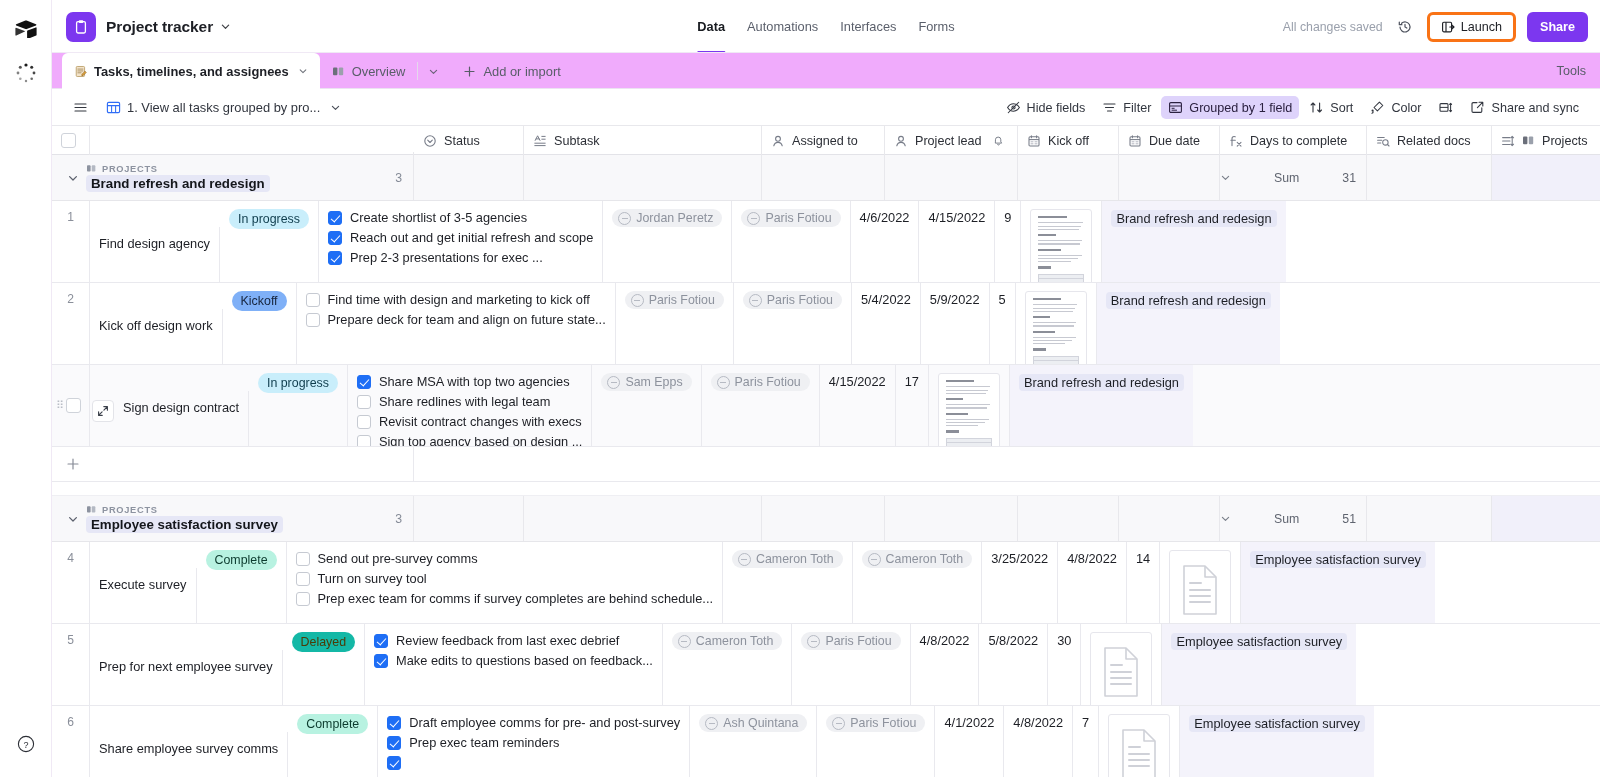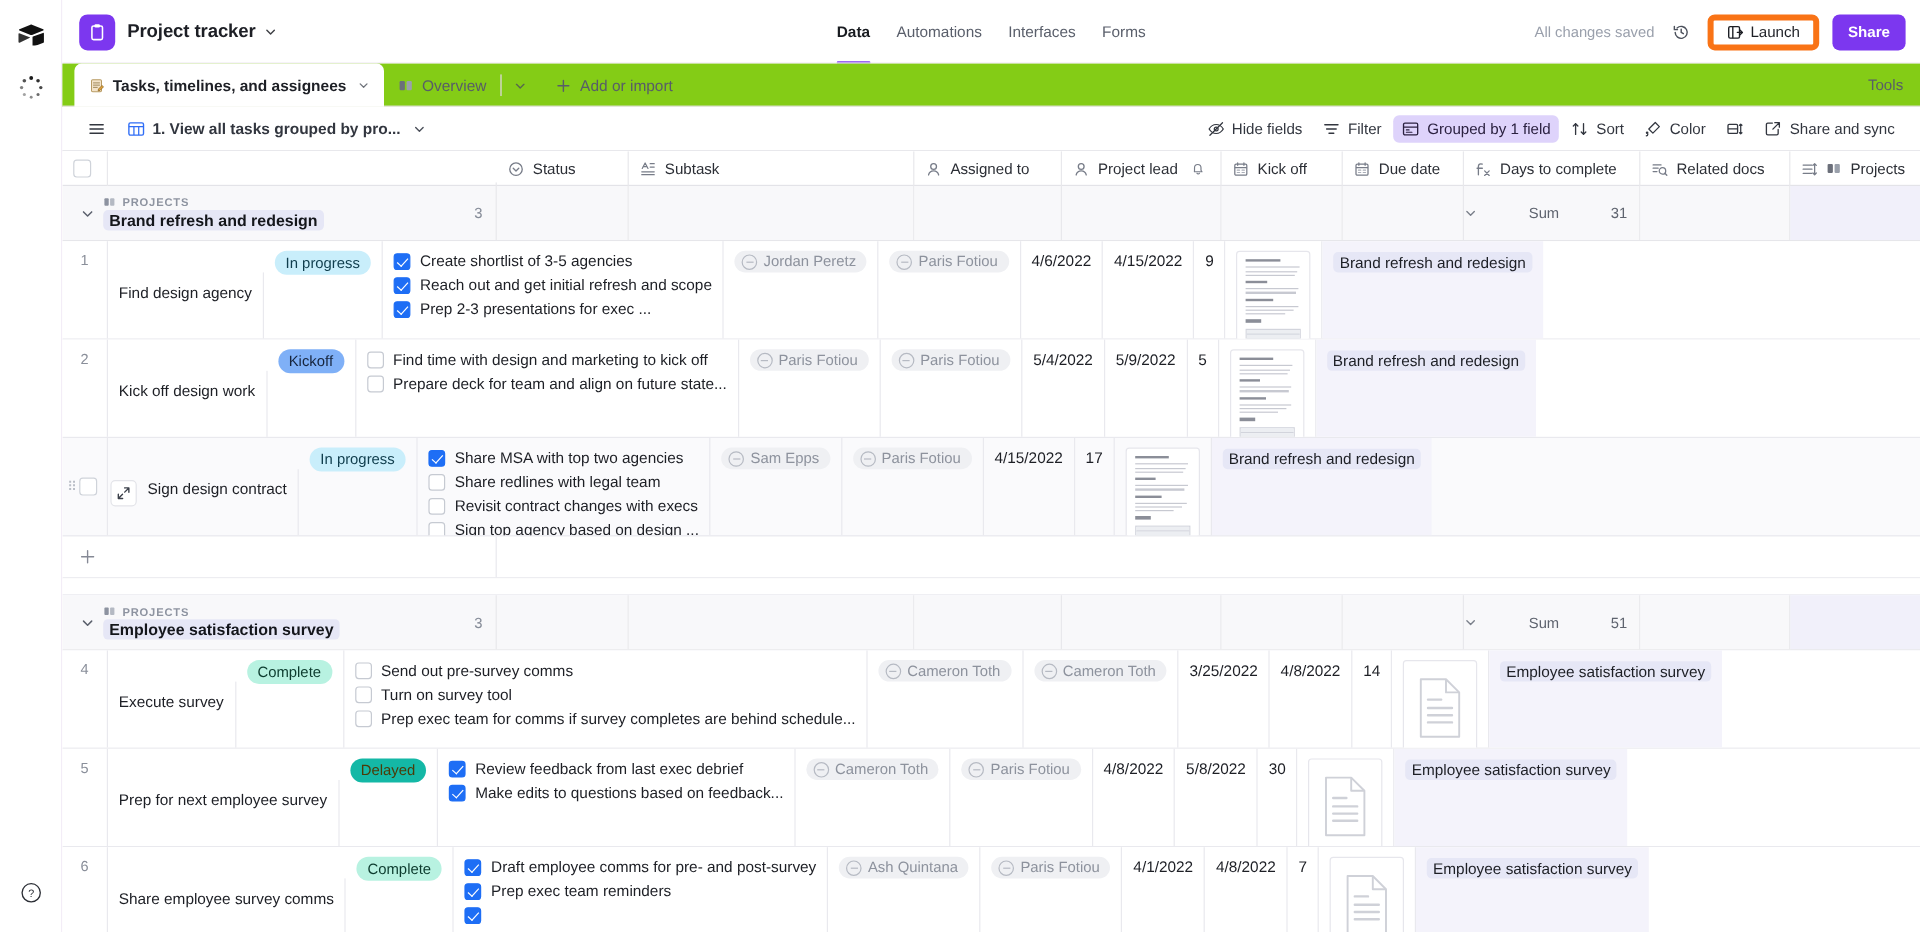--- a/index.html
+++ b/index.html
@@ -39,30 +39,30 @@
   .top-nav { display:flex; align-items:center; gap:22px; margin-left:auto; margin-right:auto;
              position:absolute; left:50%; transform:translateX(-50%); height:53px; }
   .top-nav-item { font-size:12.8px; color:#5a5f6b; height:53px; display:flex; align-items:center; position:relative; cursor:pointer;}
   .top-nav-item.active { color:#181b20; font-weight:700; }
   .top-nav-item.active:after{content:"";position:absolute;left:0;right:0;bottom:0;height:2.5px;background:#7c37ef;border-radius:2px;}
   .top-right { margin-left:auto; display:flex; align-items:center; gap:11px; }
   .saved-text { font-size:12.3px; color:#9aa0ac; }
   .icon-btn { width:22px;height:22px;display:flex;align-items:center;justify-content:center;color:#4c515c;cursor:pointer;}
   .launch-btn {
     display:flex;align-items:center;gap:6px;height:30px;padding:0 11px;
-    border:5px solid #f97316;border-radius:6px;font-size:12.6px;color:#1d1f25;background:#fff;cursor:pointer;
+    border:3px solid #f97316;border-radius:6px;font-size:12.6px;color:#1d1f25;background:#fff;cursor:pointer;
   }
   .share-btn {
     height:30px;padding:0 13px;border-radius:6px;background:#7c37ef;color:#fff;
     font-size:12.6px;font-weight:600;display:flex;align-items:center;cursor:pointer;
   }
 
   
   .tabsbar {
-    height:36px;flex:0 0 36px;background:#84cc16;display:flex;align-items:stretch;position:relative;
+    height:36px;flex:0 0 36px;background:#f0abfc;display:flex;align-items:stretch;position:relative;
     padding-left:10px;
     text-align:center;
   }
   .tabsbar:after{content:"";position:absolute;left:0;right:0;bottom:0;height:1px;background:#ece3f2;}
   .tab {
     display:flex;align-items:center;gap:7px;padding:0 12px;font-size:12.9px;
     color:#585d68;cursor:pointer;position:relative;
   }
   .tab.active { background:#fff; color:#1d1f25; font-weight:600; border-radius:6px 6px 0 0; z-index:2;}
   .tab-caret{opacity:.8;display:flex;align-items:center;margin-left:2px;}
@@ -70,21 +70,21 @@
   .add-import{display:flex;align-items:center;gap:7px;padding:0 12px;font-size:12.9px;color:#585d68;cursor:pointer;}
   .tools-label{margin-left:auto;display:flex;align-items:center;gap:5px;padding-right:14px;font-size:12.6px;color:#585d68;cursor:pointer;}
 
   
   .viewbar {
     height:37px;flex:0 0 37px;display:flex;align-items:center;background:#fff;
     padding:0 14px 0 14px;position:relative;gap:0;
   }
   .viewbar:after{content:"";position:absolute;left:0;right:0;bottom:0;height:1px;background:#e8e8ec;}
   .vb-item{display:flex;align-items:center;gap:6px;font-size:12.6px;color:#32363f;padding:4px 7px;border-radius:5px;cursor:pointer;}
-  .vb-item.viewname{font-weight:700;font-size:12.9px;}
+  .vb-item.viewname{font-weight:400;font-size:12.9px;}
   .vb-item.grouped{background:#ded3fb;color:#2b2140;font-weight:500;}
   .vb-right{margin-left:auto;display:flex;align-items:center;gap:3px;}
 
   
   .gridwrap{flex:1;overflow:hidden;position:relative;background:#fff;}
   .grid{width:1830px;}
   .hdr{display:flex;height:29px;background:#fff;border-bottom:1px solid #e3e3e8;}
   .hcell{
     display:flex;align-items:center;gap:7px;font-size:12.6px;color:#2c2f36;
     border-right:1px solid #e8e8ec;padding:0 9px;flex:0 0 auto;height:29px;

